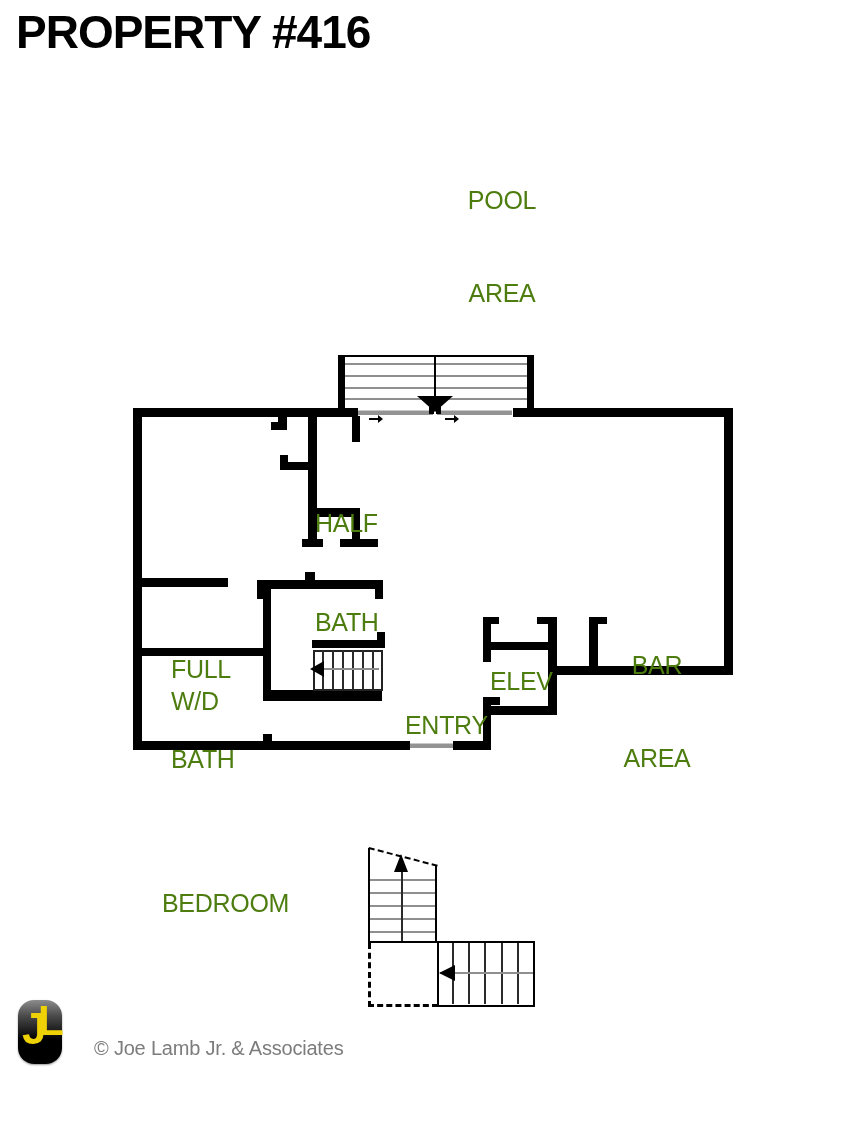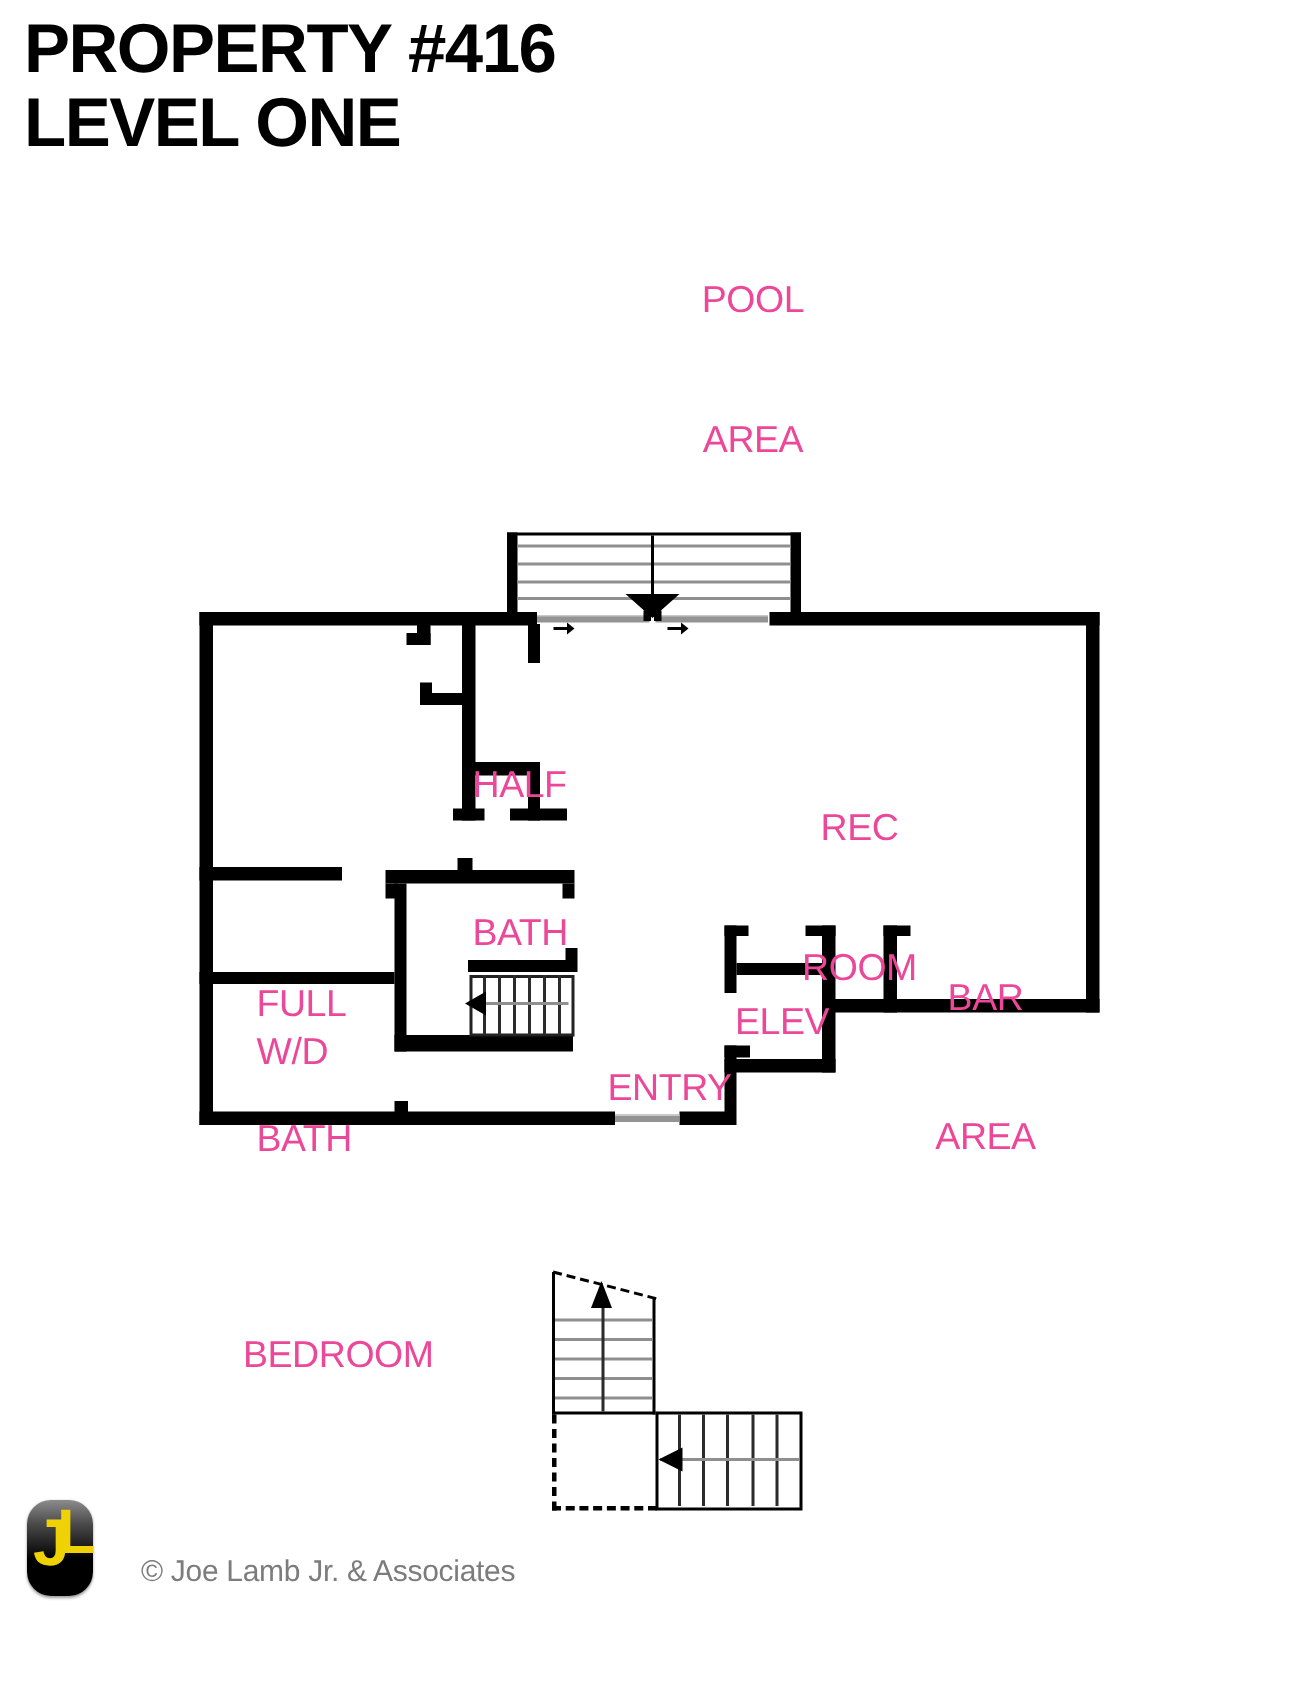--- a/index.html
+++ b/index.html
@@ -4,21 +4,21 @@
 <style>
   html,body{margin:0;padding:0;background:#fff;}
   body{width:864px;height:1135px;position:relative;overflow:hidden;
        font-family:"Liberation Sans","DejaVu Sans",sans-serif;}
   #canvas{position:absolute;left:0;top:0;width:864px;height:1135px;background:#fff;}
   .w{position:absolute;background:#000;}
   .tl{position:absolute;background:#8f8f8f;height:2px;}
   .tv{position:absolute;background:#2b2b2b;width:2px;}
   .door{position:absolute;background:#939393;height:4px;border-top:1px solid #c9c9c9;}
   .dsq{position:absolute;background:#000;width:5px;height:7px;}
-  .lbl{position:absolute;font-size:25px;letter-spacing:-0.3px;color:#ec4899;white-space:pre;line-height:31px;}
+  .lbl{position:absolute;font-size:25px;letter-spacing:-0.3px;color:#4d7c0f;white-space:pre;line-height:31px;}
   .ctr{text-align:center;width:120px;}
   .title{position:absolute;left:16px;top:8px;font-size:46px;font-weight:bold;
          letter-spacing:-1px;line-height:49px;color:#000;}
   .arr-down{position:absolute;width:0;height:0;border-left:18px solid transparent;
             border-right:18px solid transparent;border-top:16px solid #000;}
   .arr-up{position:absolute;width:0;height:0;border-left:7px solid transparent;
           border-right:7px solid transparent;border-bottom:18px solid #000;}
   .arr-left{position:absolute;width:0;height:0;border-top:8px solid transparent;
             border-bottom:8px solid transparent;border-right:14px solid #000;}
   .sarr{position:absolute;width:14px;height:8px;}
@@ -35,21 +35,20 @@
   .logo .ll{position:absolute;left:20px;top:0px;font-size:42px;font-weight:bold;color:#eed206;line-height:1;}
   .credit{position:absolute;left:62px;top:1037px;font-size:20px;letter-spacing:-0.2px;color:#7c7c7c;margin-left:32px;}
 </style>
 </head>
 <body>
 
 <div id="canvas">
 
   <div class="title">
     <div>PROPERTY #416</div>
-    <div>LEVEL ONE</div>
   </div>
 
   <div class="lbl ctr" style="left:442px;top:123px;">
     <div>POOL</div>
     <div>AREA</div>
   </div>
 
   <div>
     <div class="w" style="left:338px;top:355px;width:196px;height:2px;"></div>
     <div class="w" style="left:338px;top:355px;width:7px;height:53px;"></div>
@@ -130,24 +129,20 @@
     <div class="tv" style="left:362px;top:650px;height:40px;"></div>
     <div class="tv" style="left:372px;top:650px;height:40px;"></div>
     <div class="tl" style="left:318px;top:668px;width:61px;"></div>
     <div class="arr-left" style="left:310px;top:661px;"></div>
   </div>
 
   <div class="lbl" style="left:315px;top:441px;line-height:33px;">
     <div>HALF</div>
     <div>BATH</div>
   </div>
-  <div class="lbl ctr" style="left:513px;top:475px;">
-    <div>REC</div>
-    <div>ROOM</div>
-  </div>
   <div class="lbl ctr" style="left:597px;top:588px;">
     <div>BAR</div>
     <div>AREA</div>
   </div>
   <div class="lbl" style="left:171px;top:594px;line-height:30px;">
     <div>FULL</div>
     <div>BATH</div>
   </div>
   <div class="lbl" style="left:171px;top:686px;">W/D</div>
   <div class="lbl" style="left:490px;top:666px;">ELEV</div>

